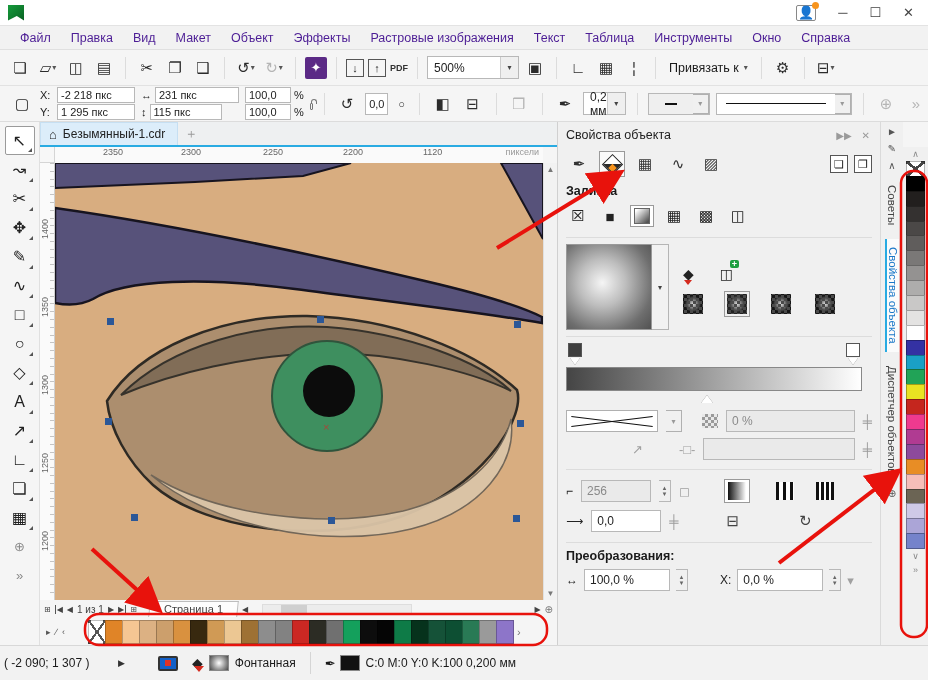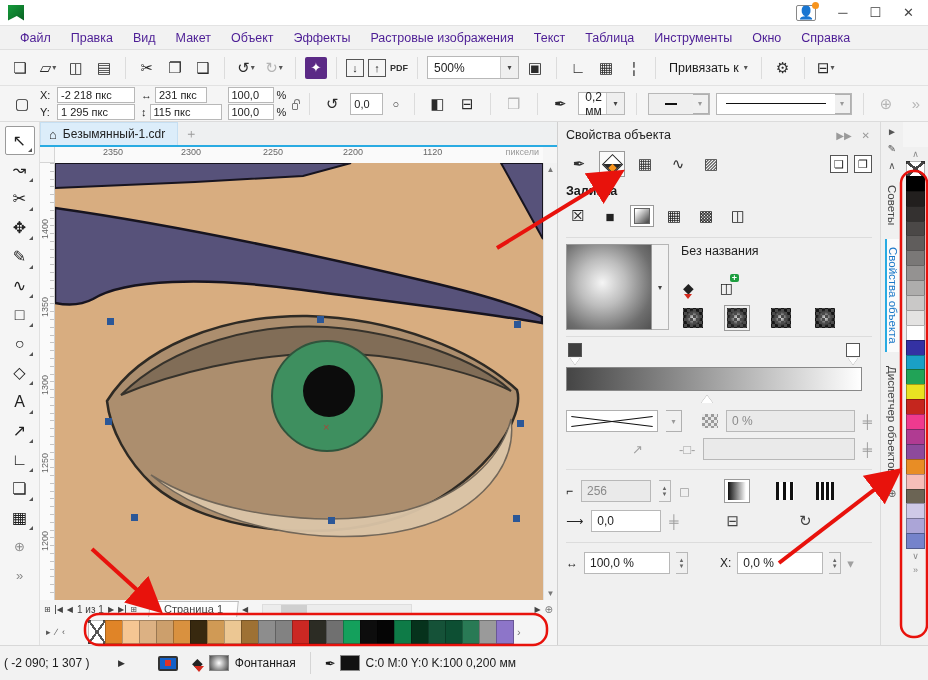--- a/index.html
+++ b/index.html
@@ -256,21 +256,21 @@
     <span class="tb-ico">▢</span>
     <div class="xy-grid">
       <span>X:</span>
       <span class="field">-2 218 пкс</span>
       <span>Y:</span>
       <span class="field">1 295 пкс</span>
     </div>
     <div class="pair-col">
       <div class="pair-row">
           <span>↔</span>
-          <span class="field" style="width:52px">231 пкс</span>
+          <span class="field" style="width:84px">231 пкс</span>
         </div>
       <div class="pair-row">
           <span>↕</span>
           <span class="field" style="width:72px">115 пкс</span>
         </div>
     </div>
     <div class="pair-col">
       <div class="pair-row">
           <span class="field" style="width:46px">100,0</span>
           <span>%</span>
@@ -490,21 +490,20 @@
         </span>
       <span class="ft">▦</span>
       <span class="ft">▩</span>
       <span class="ft">◫</span>
     </div>
     <div class="dk-div"></div>
     <div class="grad-block">
       <div class="grad-prev"></div>
       <div class="grad-prev-btn">▾</div>
       <div class="grad-side">
-        <span class="grad-name">Без названия</span>
         <div class="grad-acts">
           <span class="ga edit">◆</span>
           <span class="ga save">◫</span>
         </div>
         <div class="grad-types">
           <span class="gt"></span>
           <span class="gt sel"></span>
           <span class="gt"></span>
           <span class="gt"></span>
         </div>
@@ -552,20 +551,21 @@
         </span>
     </div>
     <div class="blend-row">
       <span>⟶</span>
       <span class="fld" style="width:70px">0,0</span>
       <span class="plus-node">╪</span>
       <span class="dim-ico" style="margin-left:40px; font-size:15px; color:#444">⊟</span>
       <span class="dim-ico" style="margin-left:52px; font-size:15px; color:#444">↻</span>
     </div>
     <div class="dk-div"></div>
+    <div class="sect">Преобразования:</div>
     <div class="tf-row">
       <span>↔</span>
       <span class="fld" style="width:86px">100,0 %</span>
       <span class="spin">
           <span>▲</span>
           <span>▼</span>
         </span>
       <span style="margin-left:26px">X:</span>
       <span class="fld" style="width:86px">0,0 %</span>
       <span class="spin">

